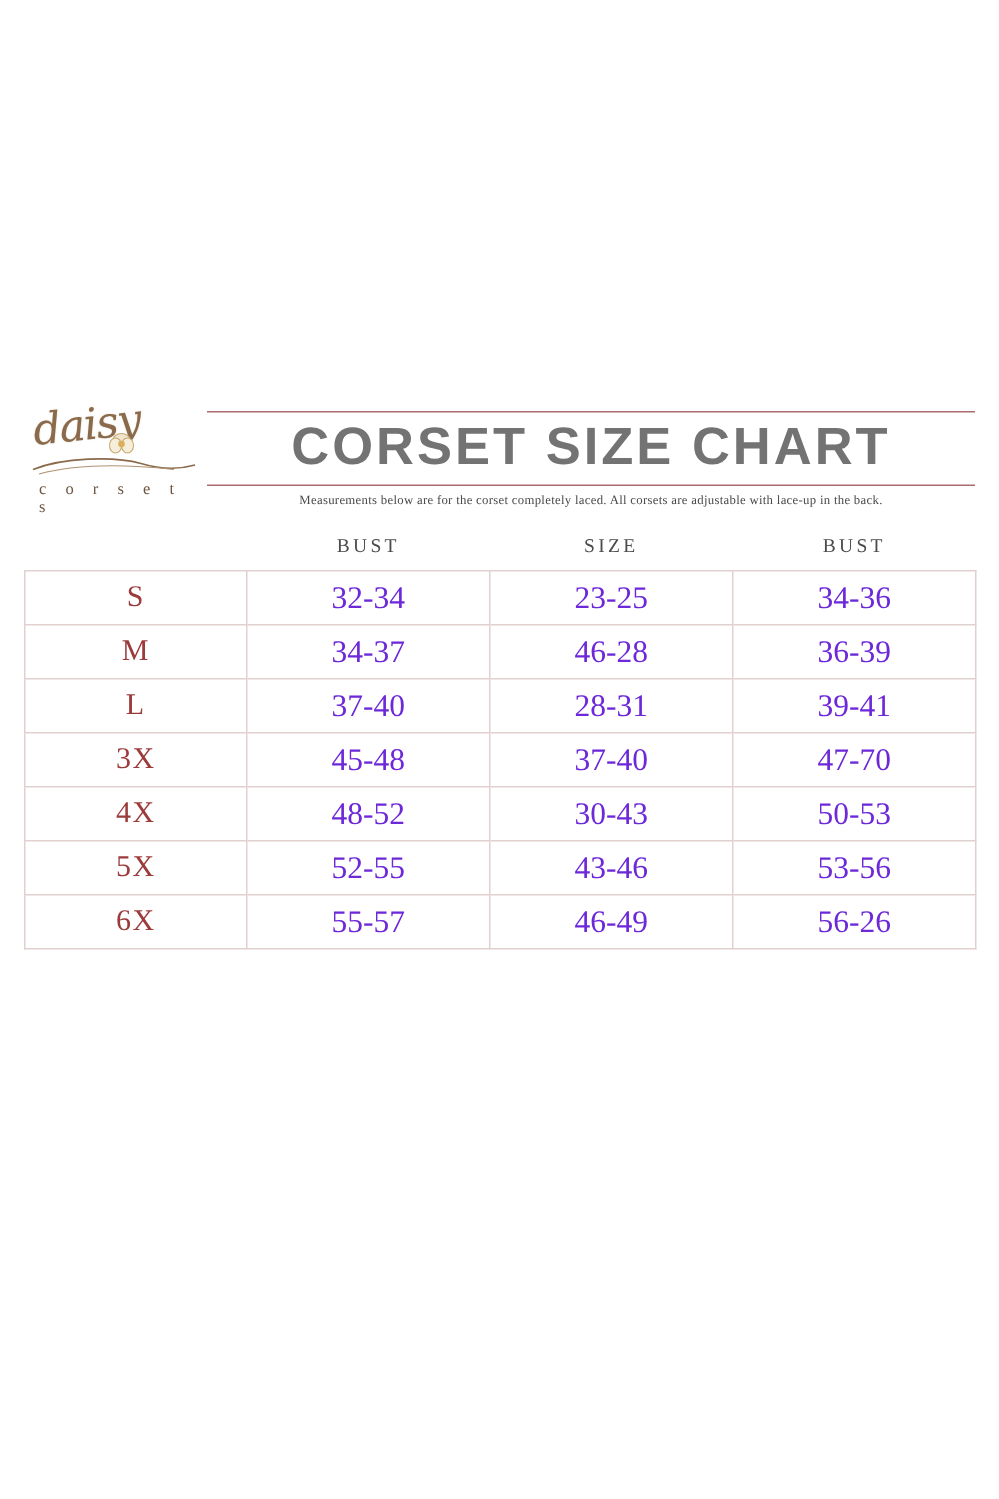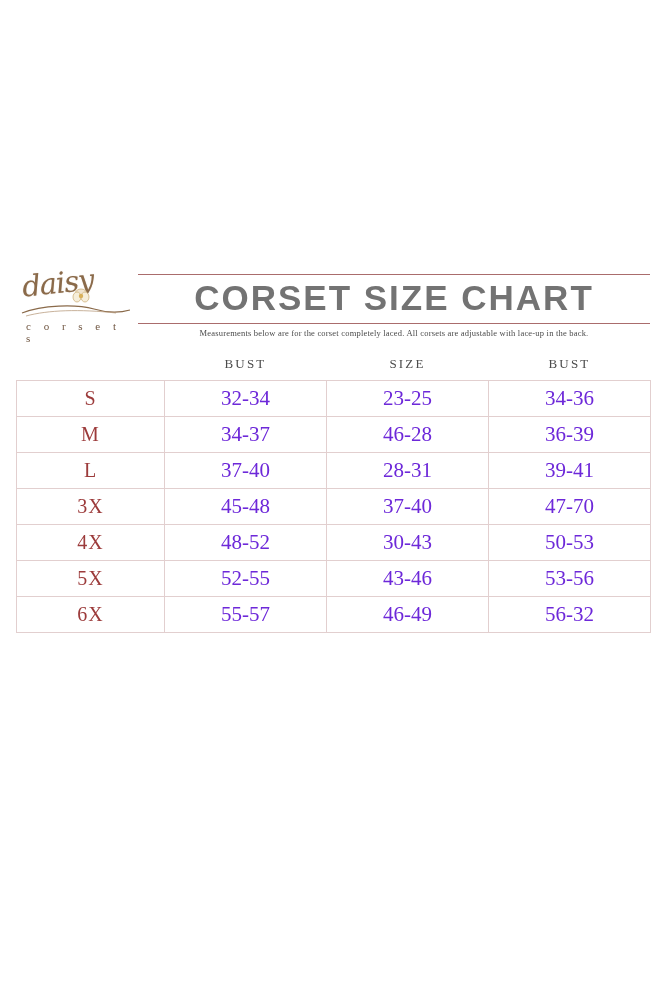--- a/index.html
+++ b/index.html
@@ -233,19 +233,19 @@
         <tr>
           <td class="size-label">5X</td>
           <td>52-55</td>
           <td>43-46</td>
           <td>53-56</td>
         </tr>
         <tr>
           <td class="size-label">6X</td>
           <td>55-57</td>
           <td>46-49</td>
-          <td>56-32</td>
+          <td>56-26</td>
         </tr>
       </tbody>
     </table>
 
   </div>
 </div>
 
 </body></html>

